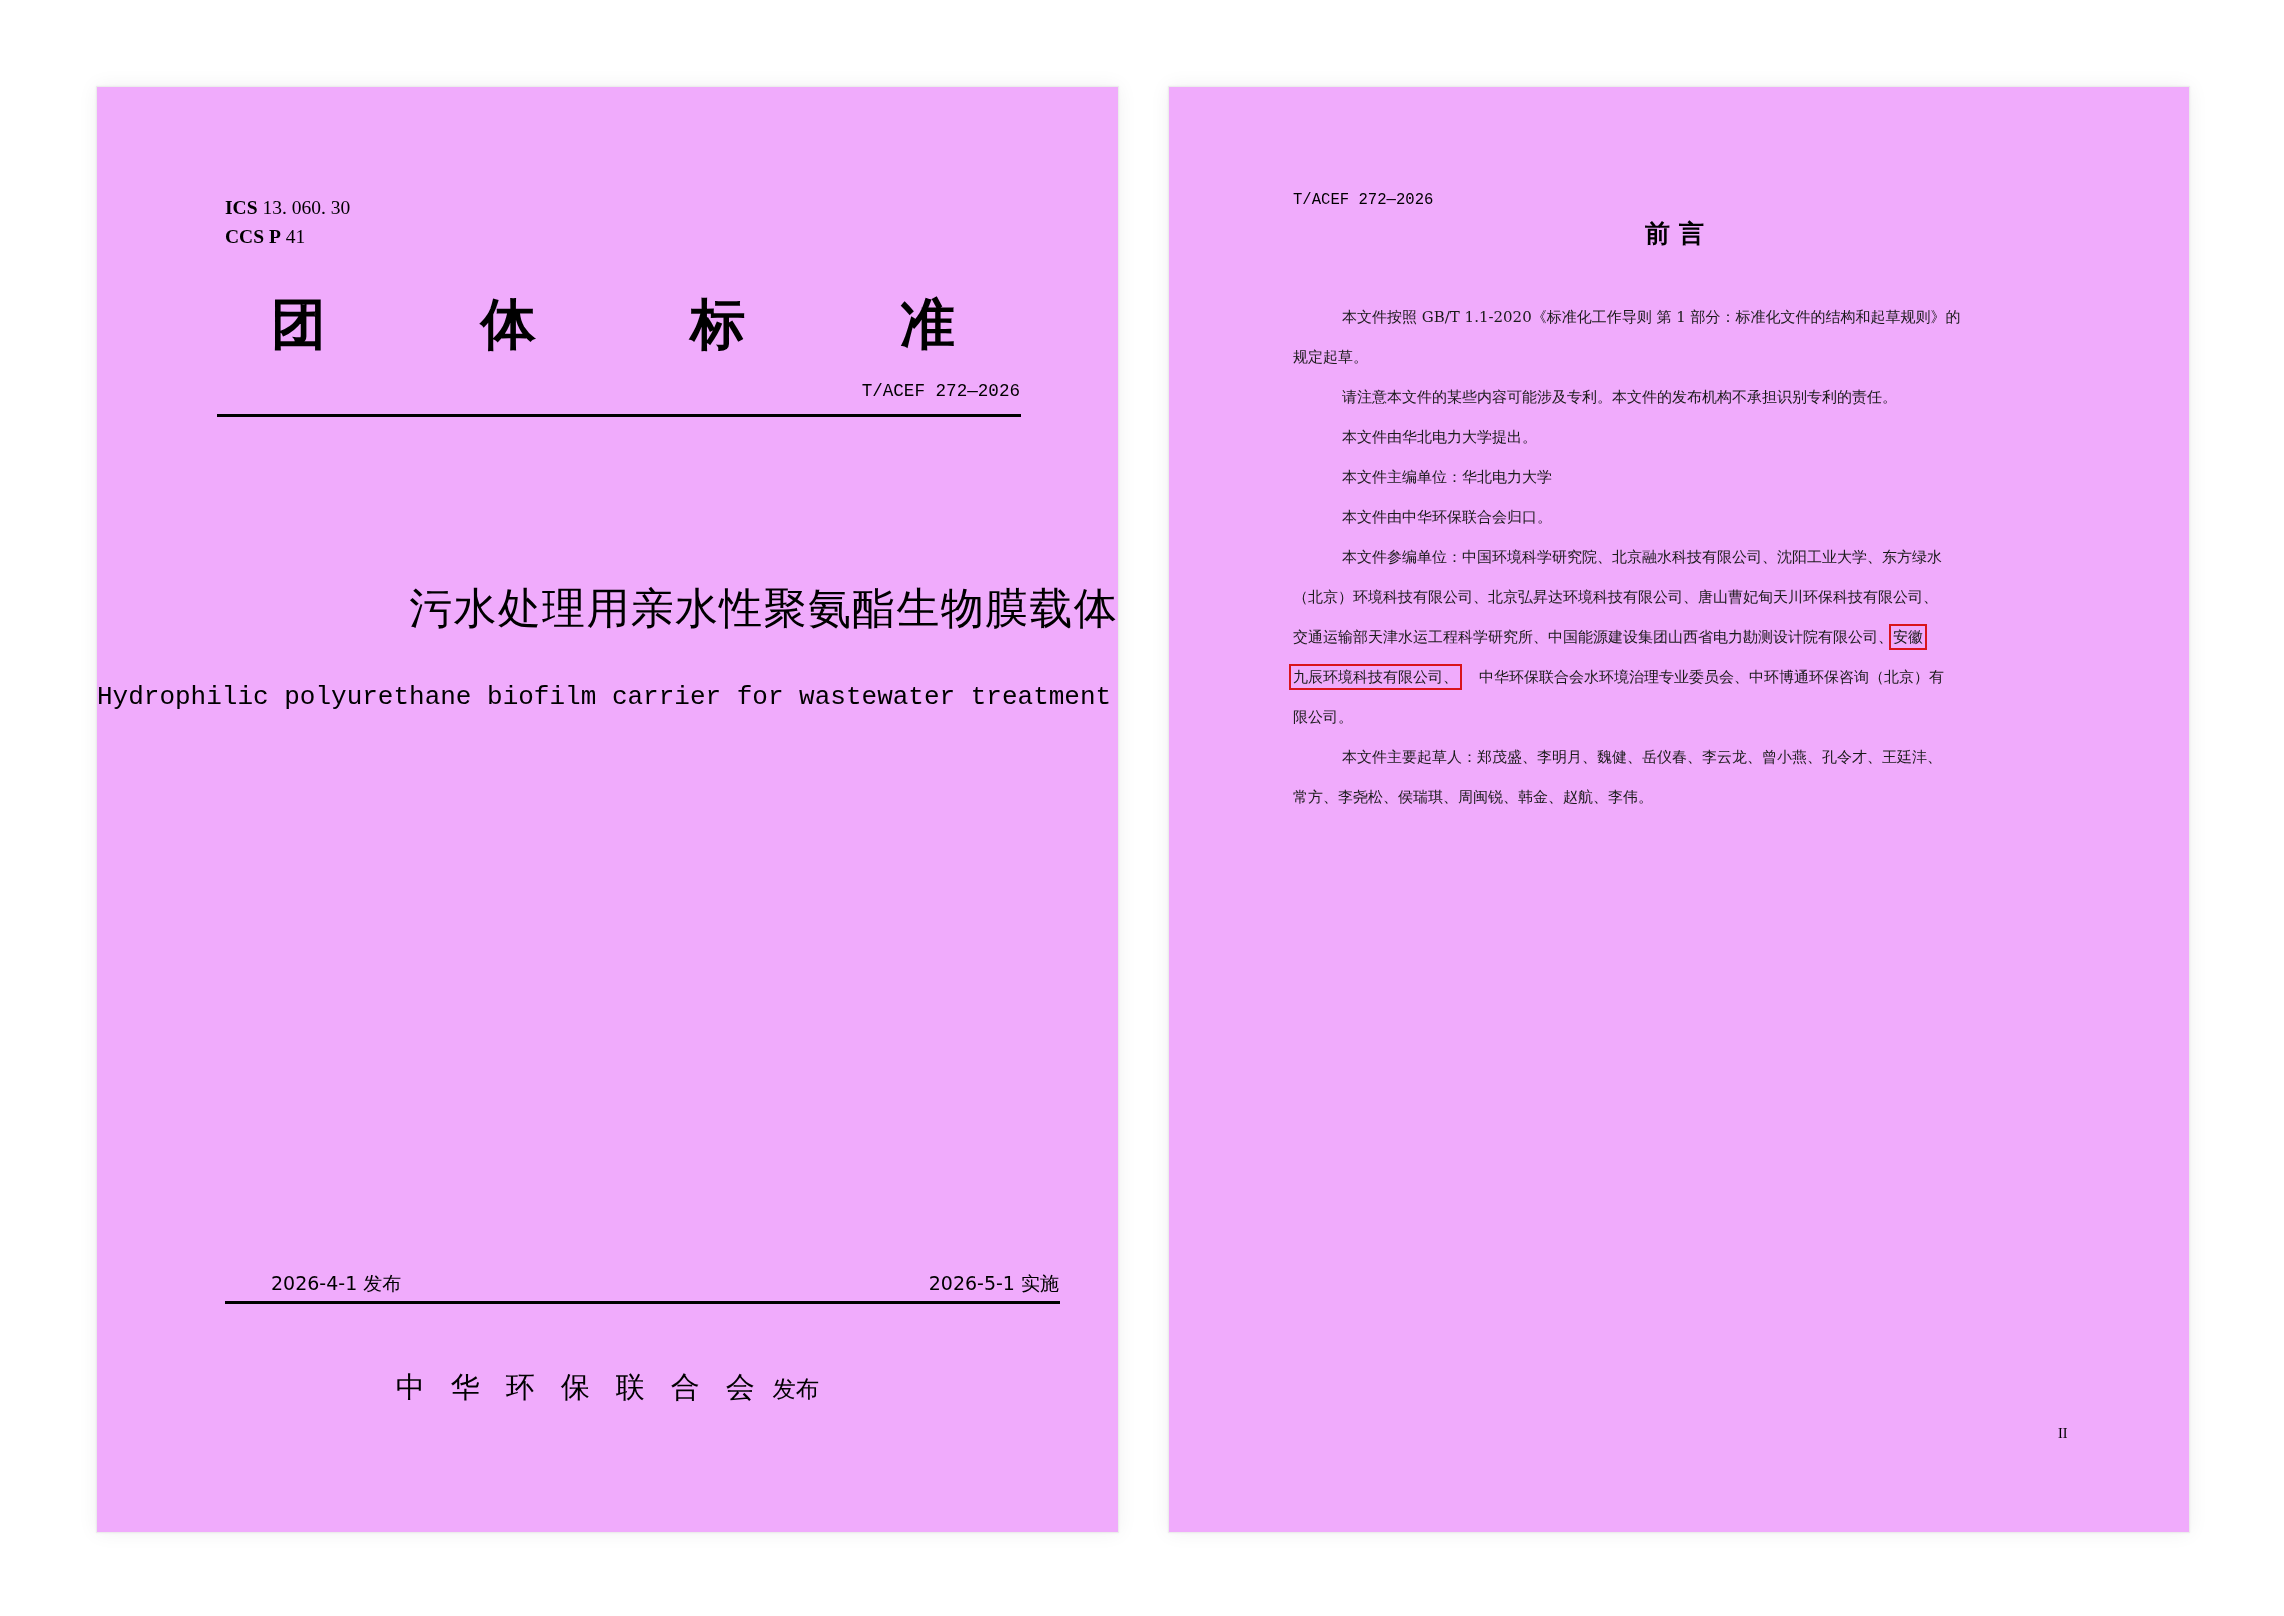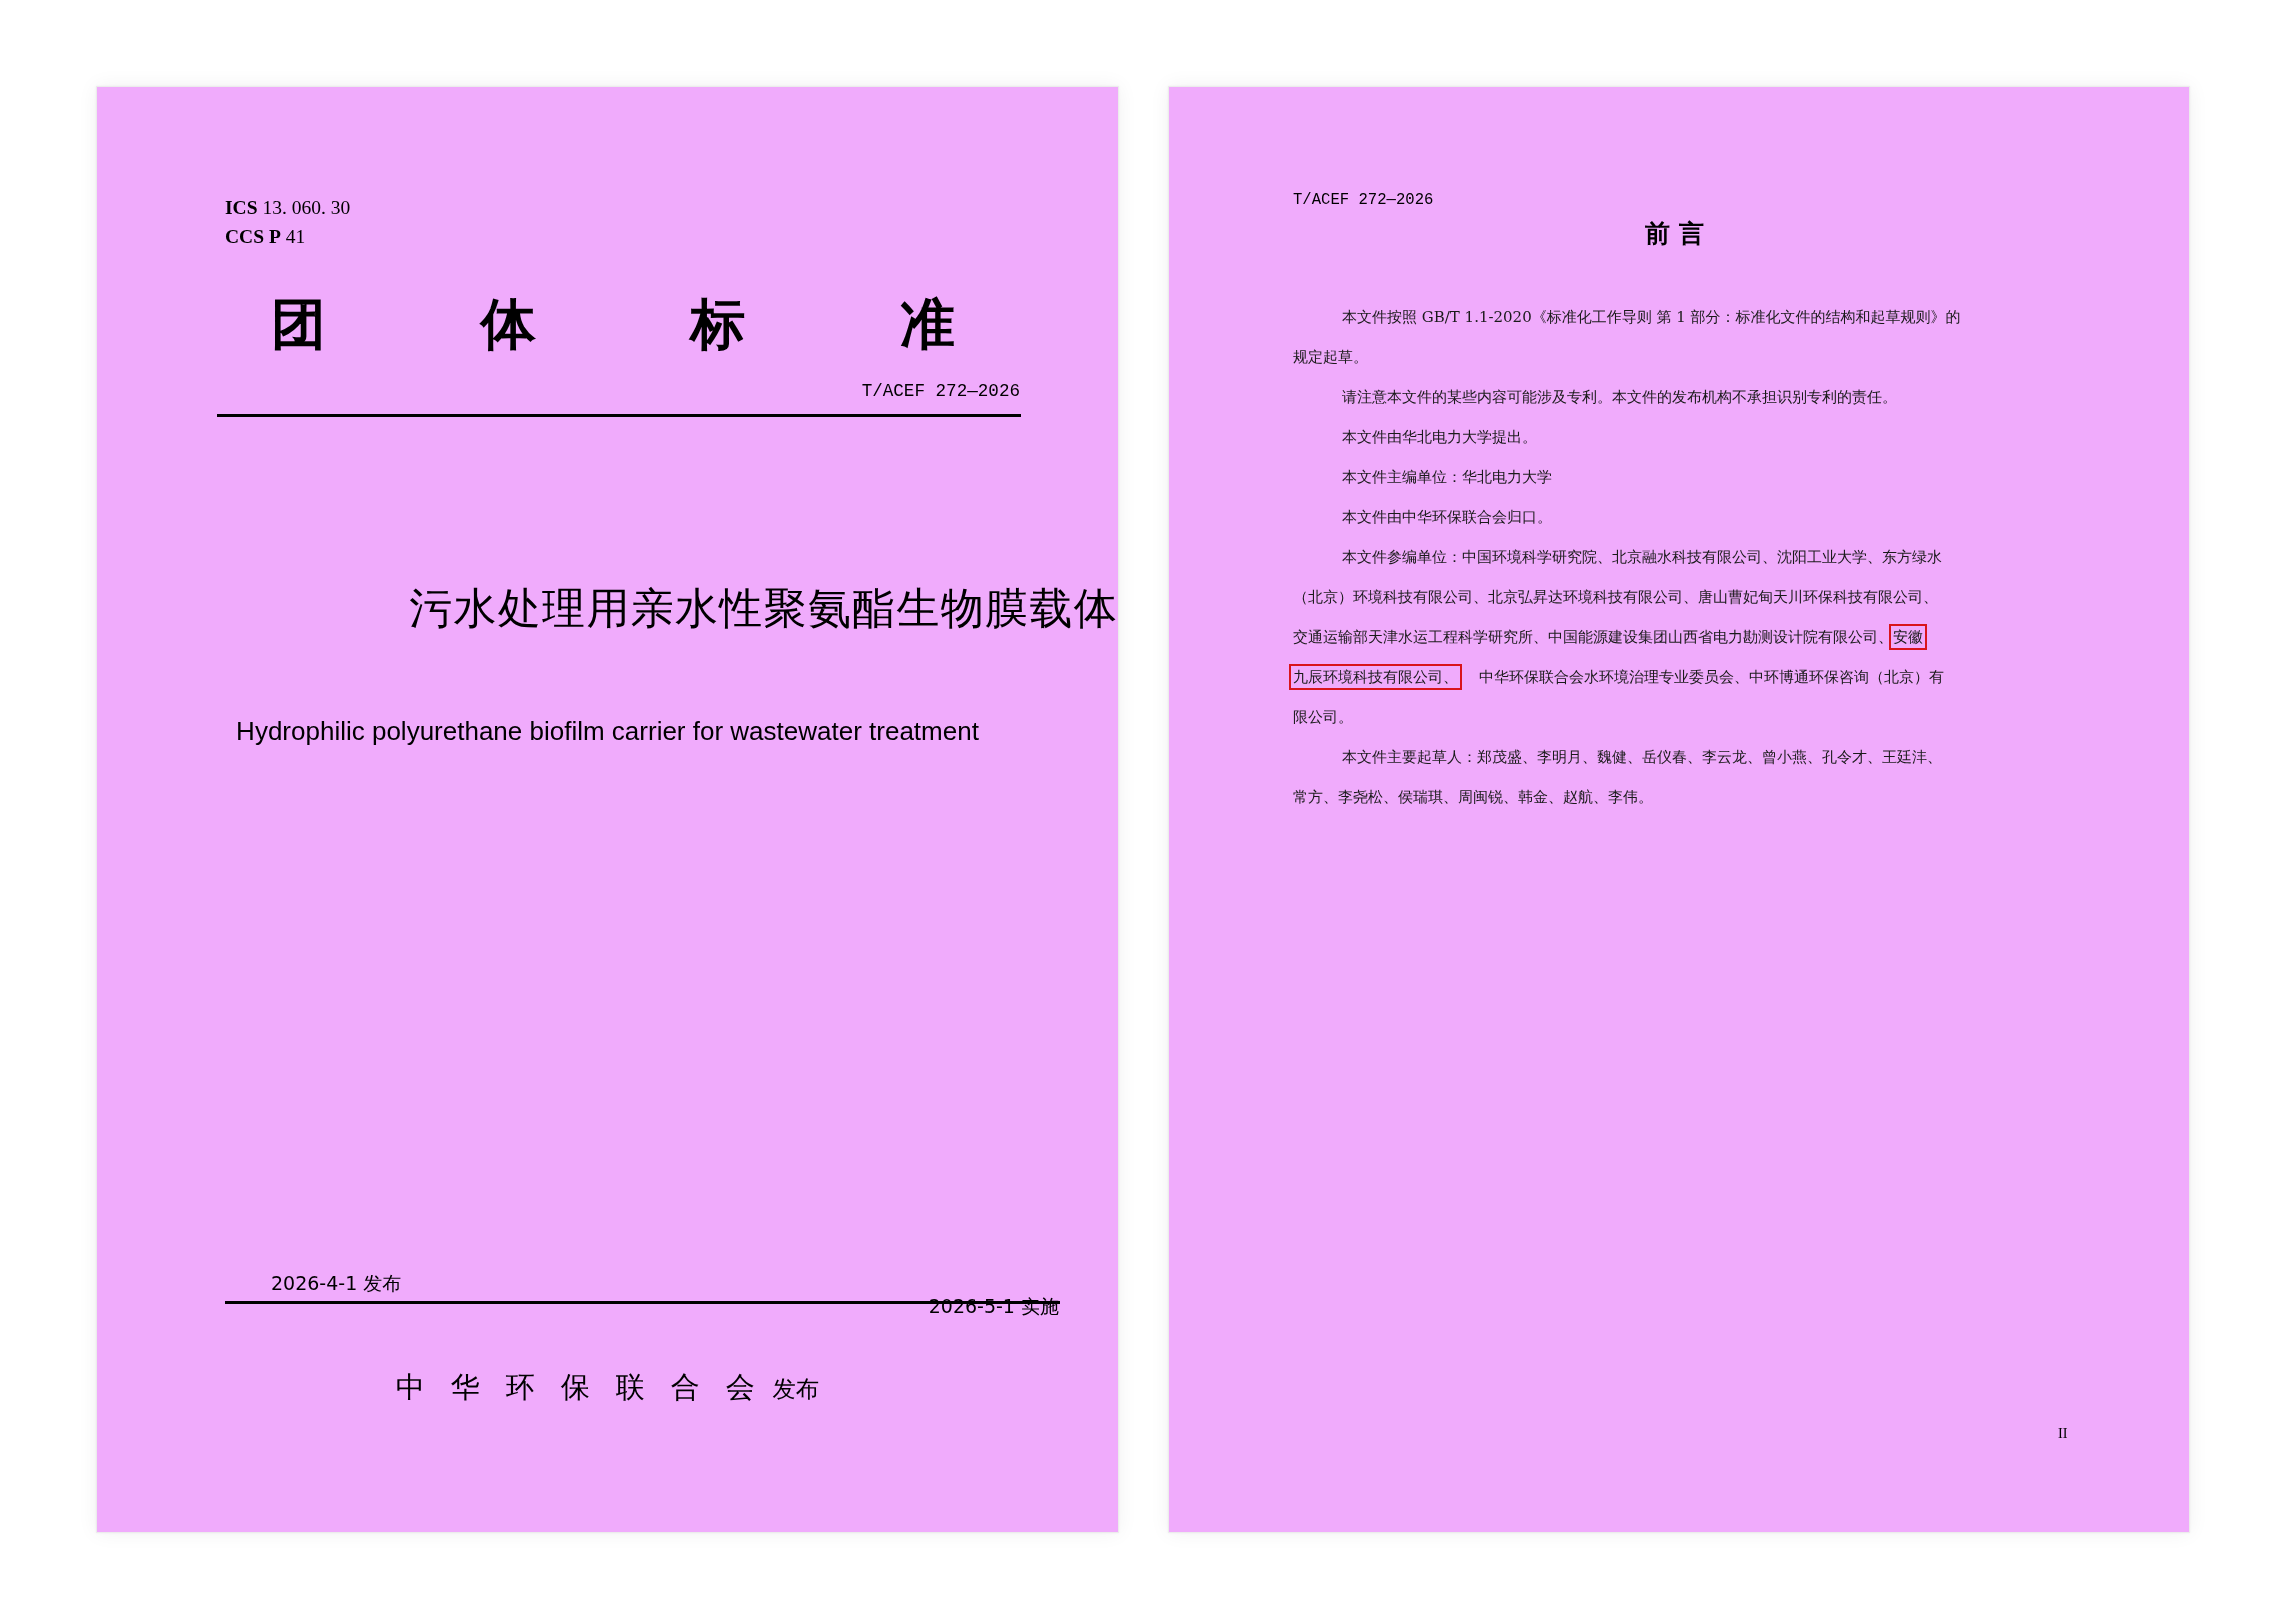--- a/index.html
+++ b/index.html
@@ -34,27 +34,27 @@
 
   .stdno { font-family: "Liberation Mono", "DejaVu Sans Mono", monospace; font-size: 17.6px; line-height: 19.5px; letter-spacing: 0px; }
   #cover-stdno { right: 0.7px; top: 295px; }
   #cover-rule-top { position: absolute; left: 120px; top: 327px; width: 804px; height: 2.6px; background: #000; }
 
   #cover-title-cn {
     left: 0; width: 1021px; top: 495px; text-align: right;
     font-family: "DejaVu Sans", sans-serif; font-size: 43px; line-height: 52px; letter-spacing: 1.3px;
   }
   #cover-title-en {
-    left: 0; width: 1021px; top: 629px; text-align: center;
-    font-family: Liberation Sans, sans-serif; font-size: 26px; line-height: 31px;
+    left: 0; width: 1021px; top: 595px; text-align: left;
+    font-family: Liberation Mono, monospace; font-size: 26px; line-height: 31px;
   }
 
   .dateline { font-family: "DejaVu Sans", sans-serif; font-size: 19px; line-height: 22px; }
   #release-date { left: 130px; top: 1185px; margin-left: 44px; }
-  #effective-date { right: 0; left: auto; top: 1185px; margin-top: 23px; }
+  #effective-date { right: 0; left: auto; top: 1185px; }
   #dates-row { position: absolute; left: 130px; top: 1185px; width: 832px; height: 22px; }
   #dates-row .dateline { position: absolute; top: 0; }
   #dates-row #release-date { left: 0; top: 0; }
   #dates-row #effective-date { right: 0; top: 0; }
   #cover-rule-bottom { position: absolute; left: 128px; top: 1214px; width: 835px; height: 3.3px; background: #000; }
 
   #publisher-row {
     position: absolute; left: 0; width: 1021px; top: 1277px; text-align: center;
     font-family: "DejaVu Serif", serif;
   }

